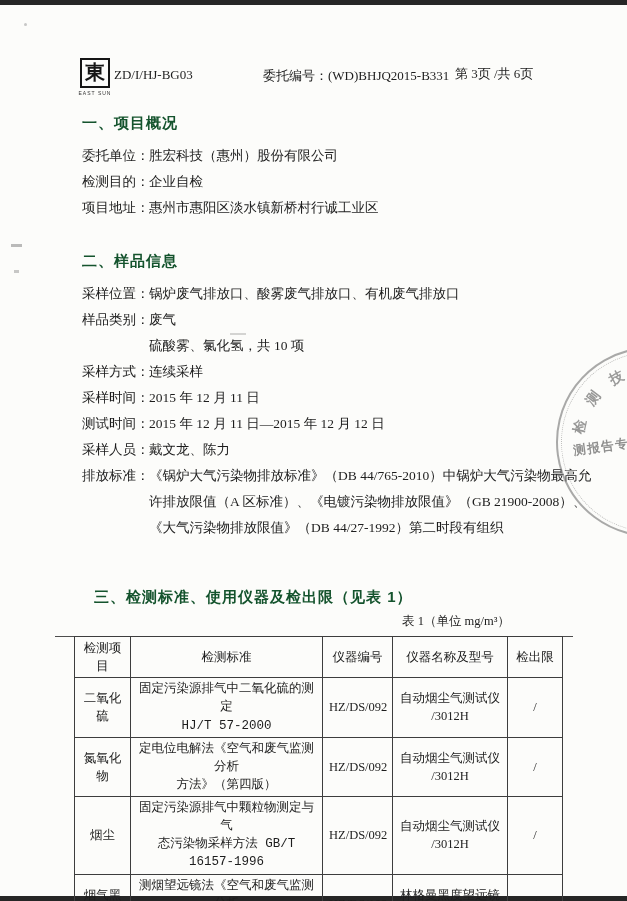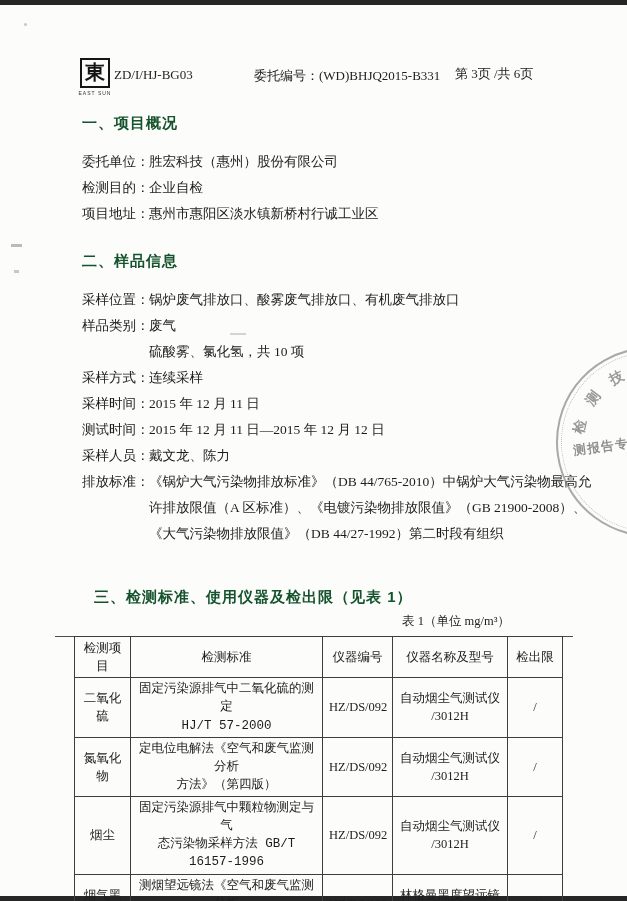--- a/index.html
+++ b/index.html
@@ -17,30 +17,30 @@
   .logo{position:absolute;left:0;top:0;width:34px;text-align:center;}
   .logo-box{
     width:26px;height:26px;margin:0 auto;border:2px solid #151515;
     font-size:20px;font-weight:bold;line-height:25px;text-align:center;color:#151515;
   }
   .logo-caption{
     font-family:"Liberation Sans",sans-serif;font-size:5px;letter-spacing:1px;
     color:#333;margin-top:2px;white-space:nowrap;
   }
   .doc-code{position:absolute;left:36px;top:9px;font-size:13px;}
-  .ref{position:absolute;left:176px;top:9px;font-size:13px;}
+  .ref{position:absolute;left:185px;top:9px;font-size:13px;}
   .page-info{position:absolute;left:377px;top:7px;font-size:13px;}
 
   
   .sec{position:absolute;left:82px;right:30px;}
   .sec-title{
     font-family:"Liberation Sans","DejaVu Sans",sans-serif;
     font-weight:bold;font-size:15px;letter-spacing:1px;line-height:22px;color:#14532d;
   }
-  .lines{margin-top:15px;}
+  .lines{margin-top:9px;}
   .field-line{display:flex;line-height:26px;font-size:13.5px;}
   .f-label{width:67px;flex:none;white-space:nowrap;}
   .f-value{flex:1;white-space:nowrap;}
   #sec1{top:112px;}
   #sec2{top:250px;}
   #sec3-title{top:586px;margin-left:12px;}
 
   
   .table-caption{
     position:absolute;top:613px;left:74px;width:488px;

